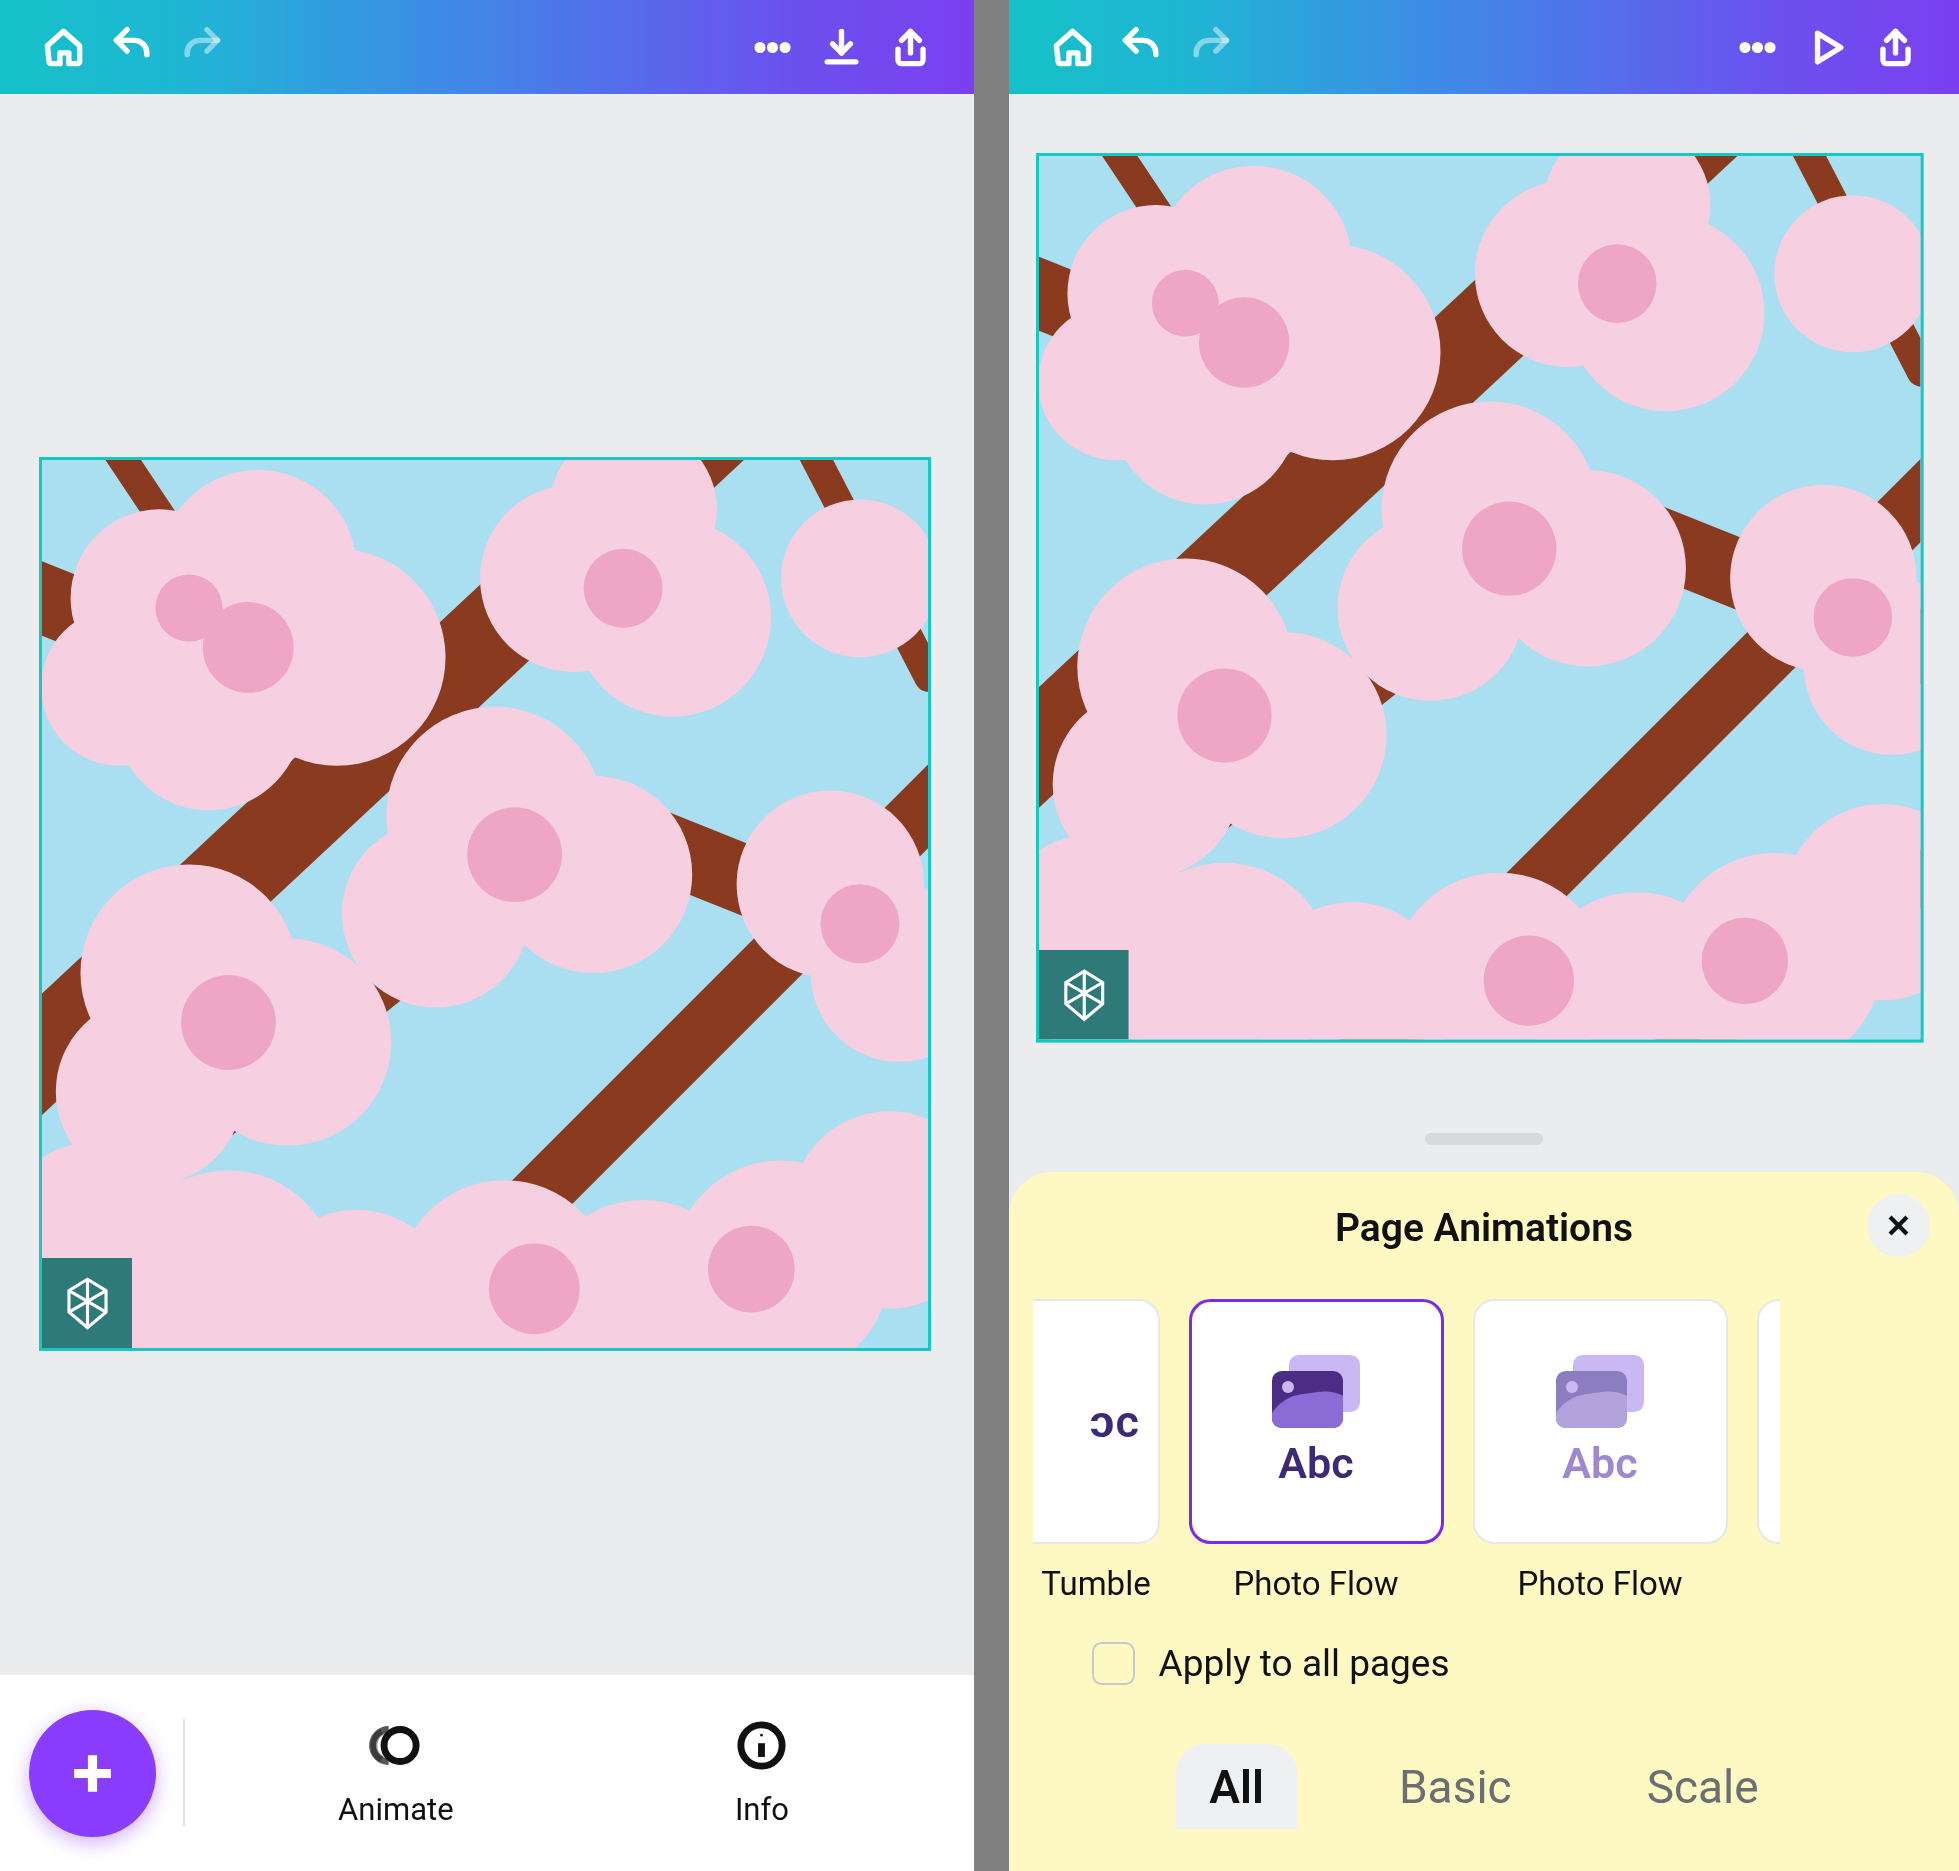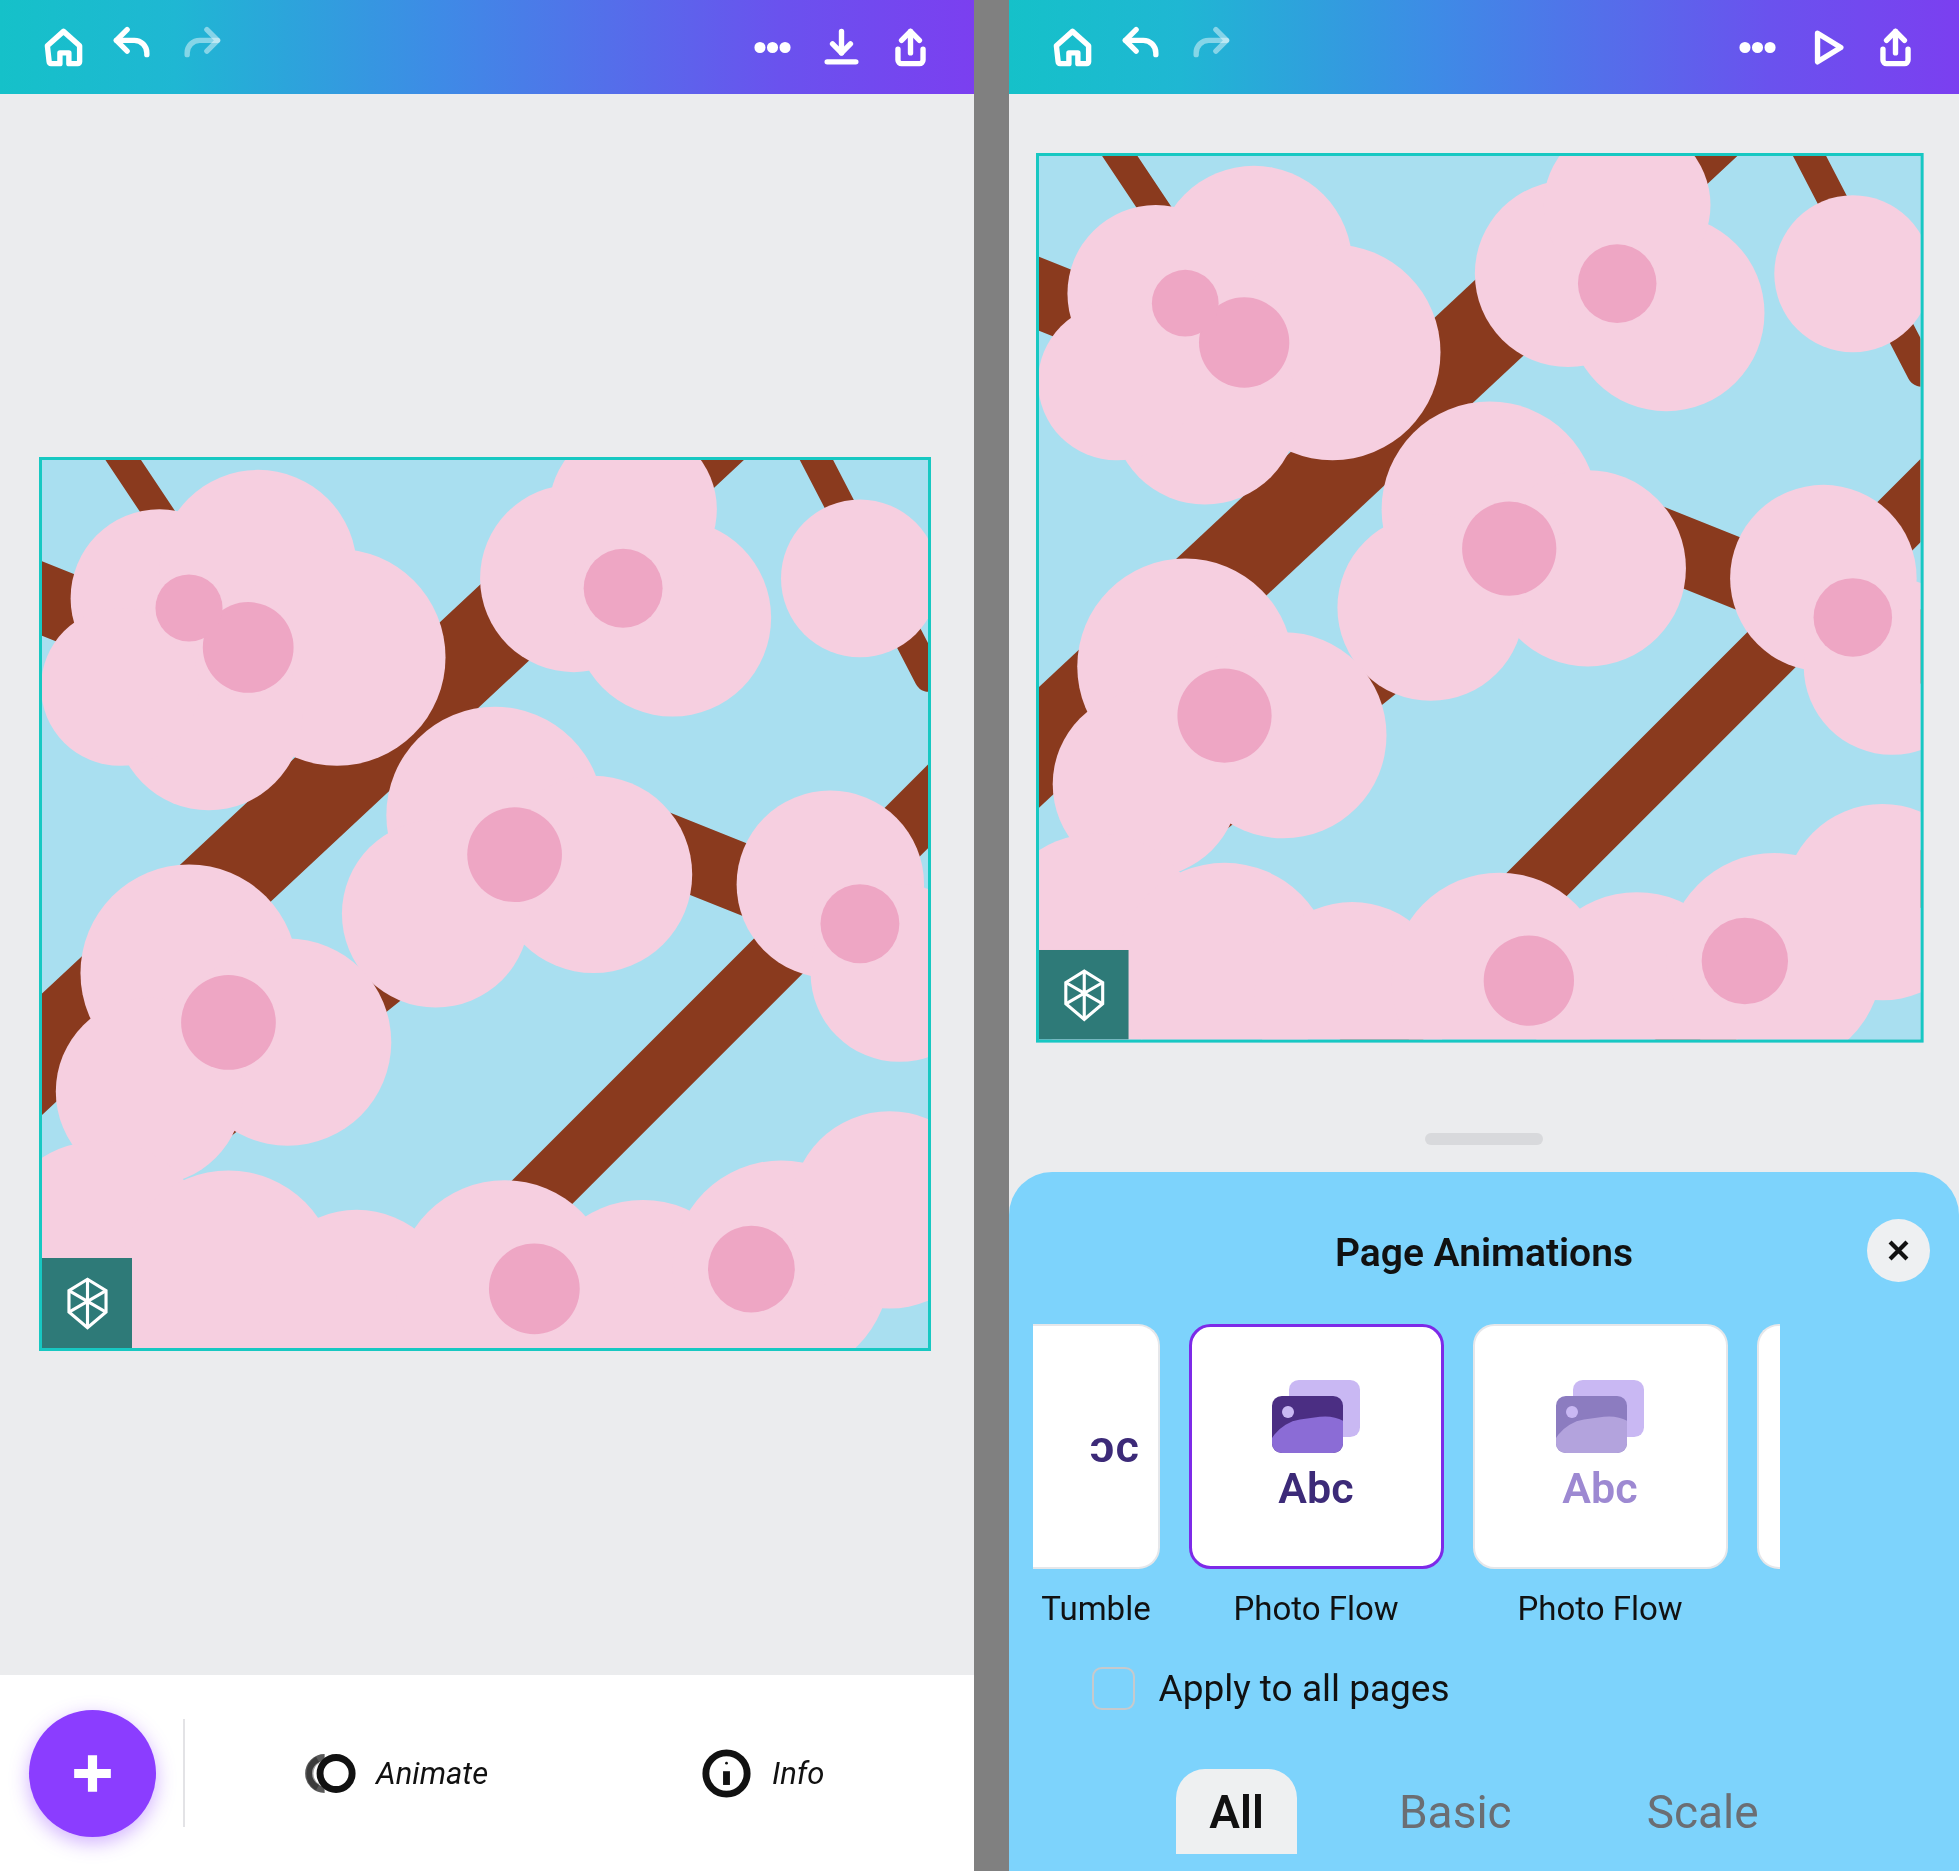--- a/index.html
+++ b/index.html
@@ -74,40 +74,39 @@
     width:127px; height:127px; border-radius:50%;
     background:#8b3dff;
     display:flex; align-items:center; justify-content:center;
     box-shadow: 0 5.9px 19.6px rgba(139,61,255,0.4);
     margin-right: 9.8px;
   }
   .fab svg { width:55px; height:55px; stroke:#fff; stroke-width:4; }
   .vdiv { width:2px; height:108px; background:#e3e3e6; margin: 0 27.4px 0 17.6px; }
   .tool {
     flex:1;
-    display:flex; flex-direction:row; align-items:center; justify-content:center;
+    display:flex; flex-direction:column; align-items:center; justify-content:center;
     gap:17.6px;
-    font-style:italic;
   }
   .tool svg { width:55px; height:55px; stroke:#111; fill:none; stroke-width:3; }
   .tool-label { font-size:31px; color:#111; }
 
   
   .sheet-handle {
     position:absolute; left:50%; transform:translateX(-50%);
     top: 1039px;
     width:118px; height:11.8px; border-radius:5.9px;
     background:#d8d9dc;
   }
   .sheet {
     position:absolute; left:0; right:0; bottom:0;
     top: 1078px;
-    background:#7dd3fc;
+    background:#fef9c3;
     border-radius: 43px 43px 0 0;
-    padding: 37px 0 0 0;
+    padding: 12px 0 0 0;
   }
   .sheet-header {
     display:flex; align-items:center; justify-content:center;
     position:relative;
     height:88px;
   }
   .sheet-title { font-size:39px; font-weight:600; color:#111; }
   .sheet-close {
     position:absolute; right:29px; top:9.8px;
     width:63px; height:63px; border-radius:50%;

